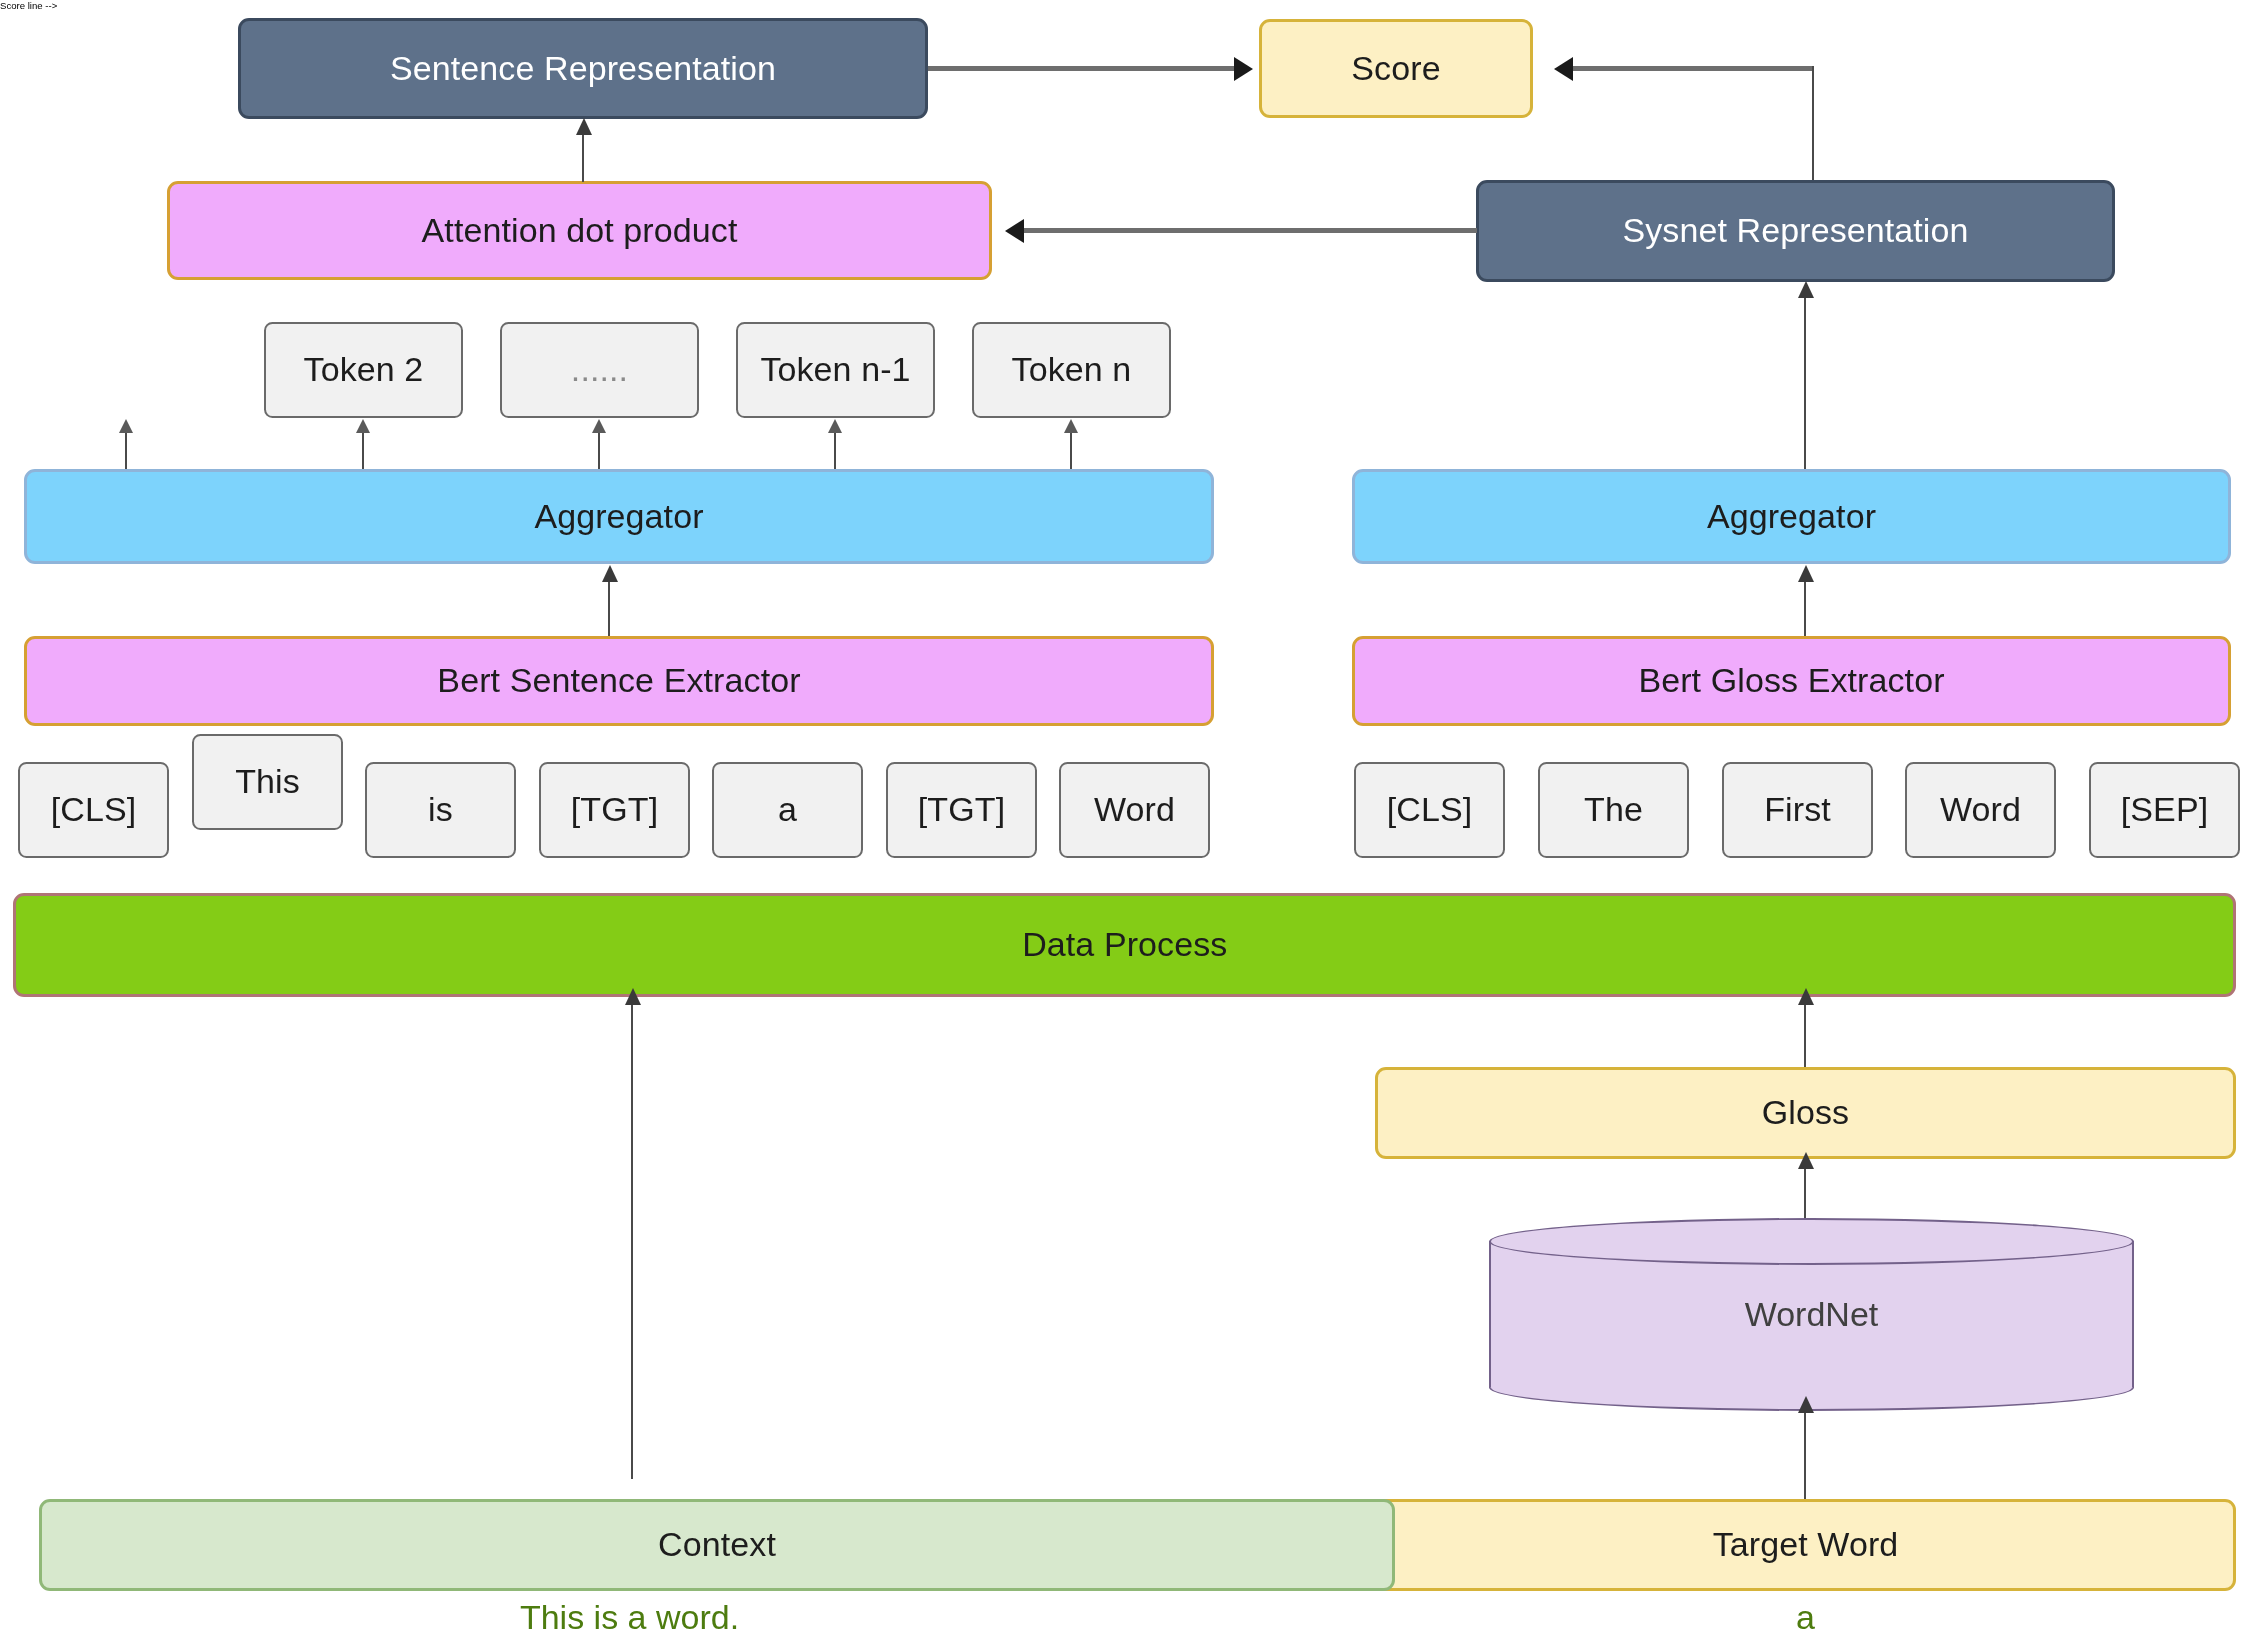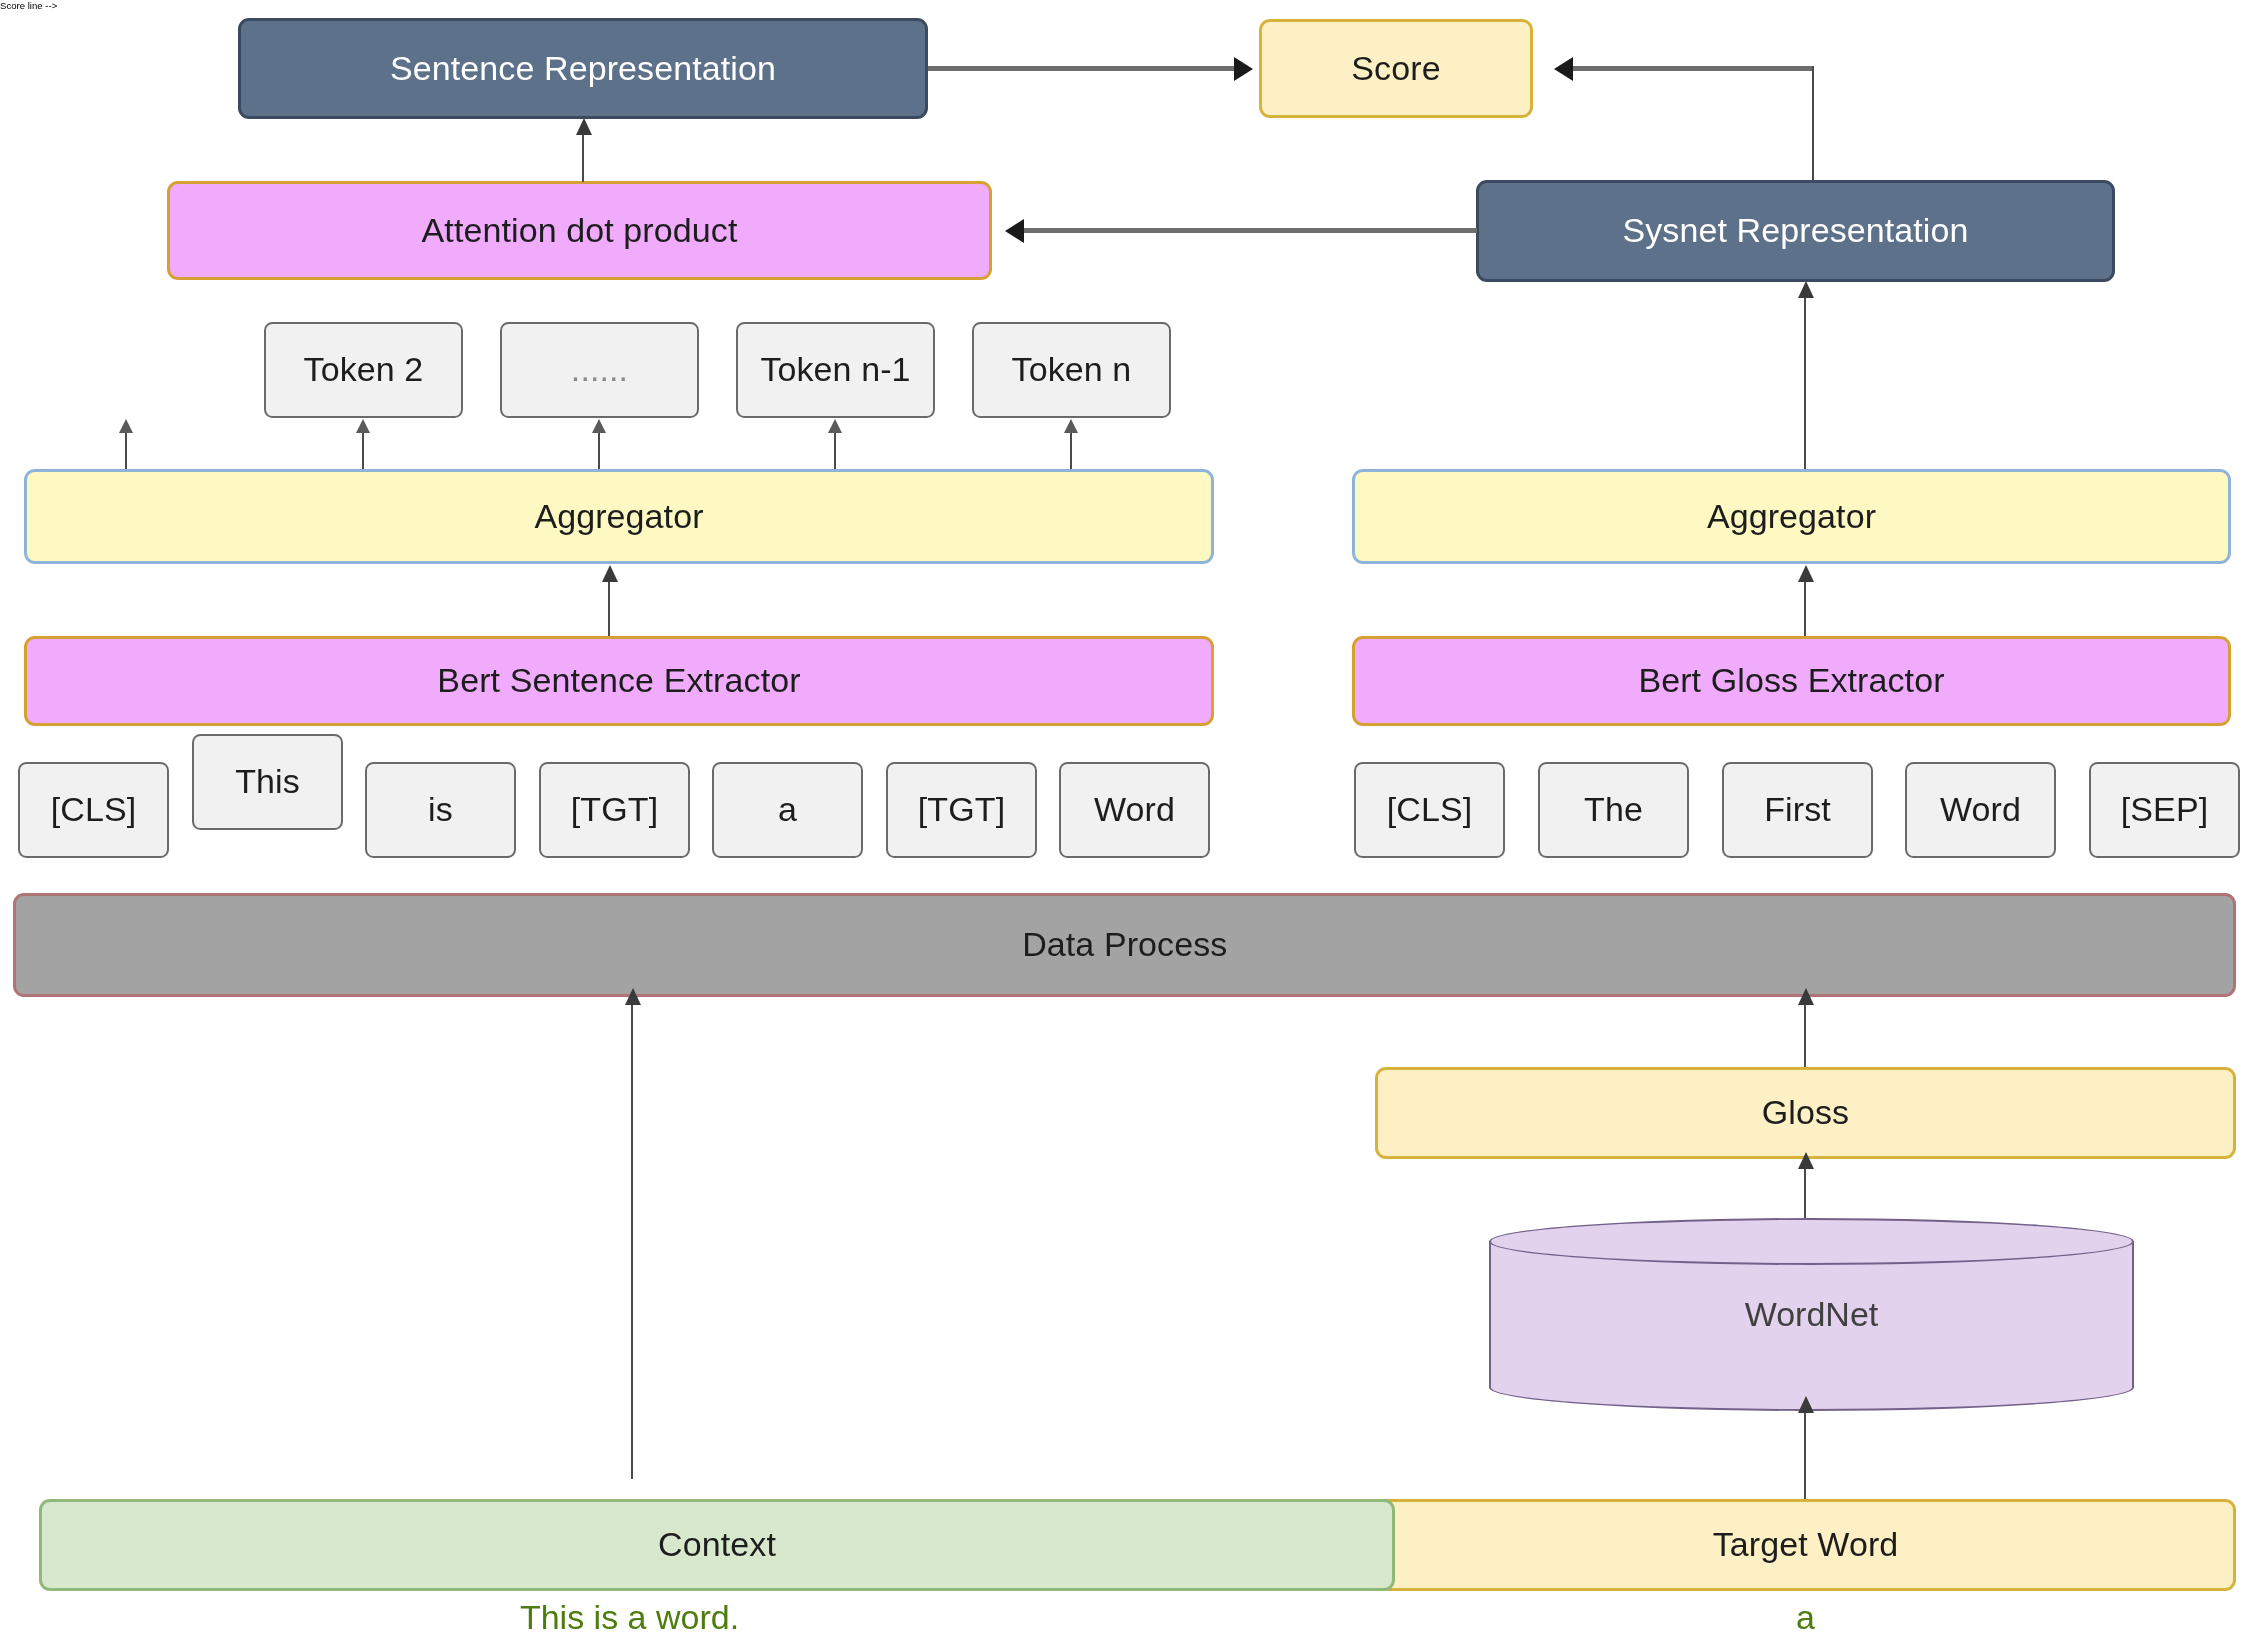--- a/index.html
+++ b/index.html
@@ -29,22 +29,22 @@
     border-style: solid;
     font-size: 34px;
     color: #1d1d1d;
     line-height: 1.15;
     letter-spacing: 0.1px;
   }
   
   .t-dark   { background: #5e718a; border-color: #3b4a5e; color: #ffffff; }
   .t-peach  { background: #f0abfc; border-color: #d6a033; justify-content: center; }
   .t-yellow { background: #fdf0c4; border-color: #d6b33a; }
-  .t-blue   { background: #fef9c3; border-color: #8fb4d9; }
-  .t-pink   { background: #a3a3a3; border-color: #b07476; }
+  .t-blue   { background: #7dd3fc; border-color: #8fb4d9; }
+  .t-pink   { background: #84cc16; border-color: #b07476; }
   .t-green  { background: #d7e8cd; border-color: #90b878; }
   .t-grey   { background: #f1f1f1; border-color: #6a6a6a; border-width: 2.4px; border-radius: 8.4px; }
 
   .plain-text {
     position: absolute;
     font-size: 34px;
     color: #4d7c0f;
     text-align: center;
     display: flex;
     align-items: center;

